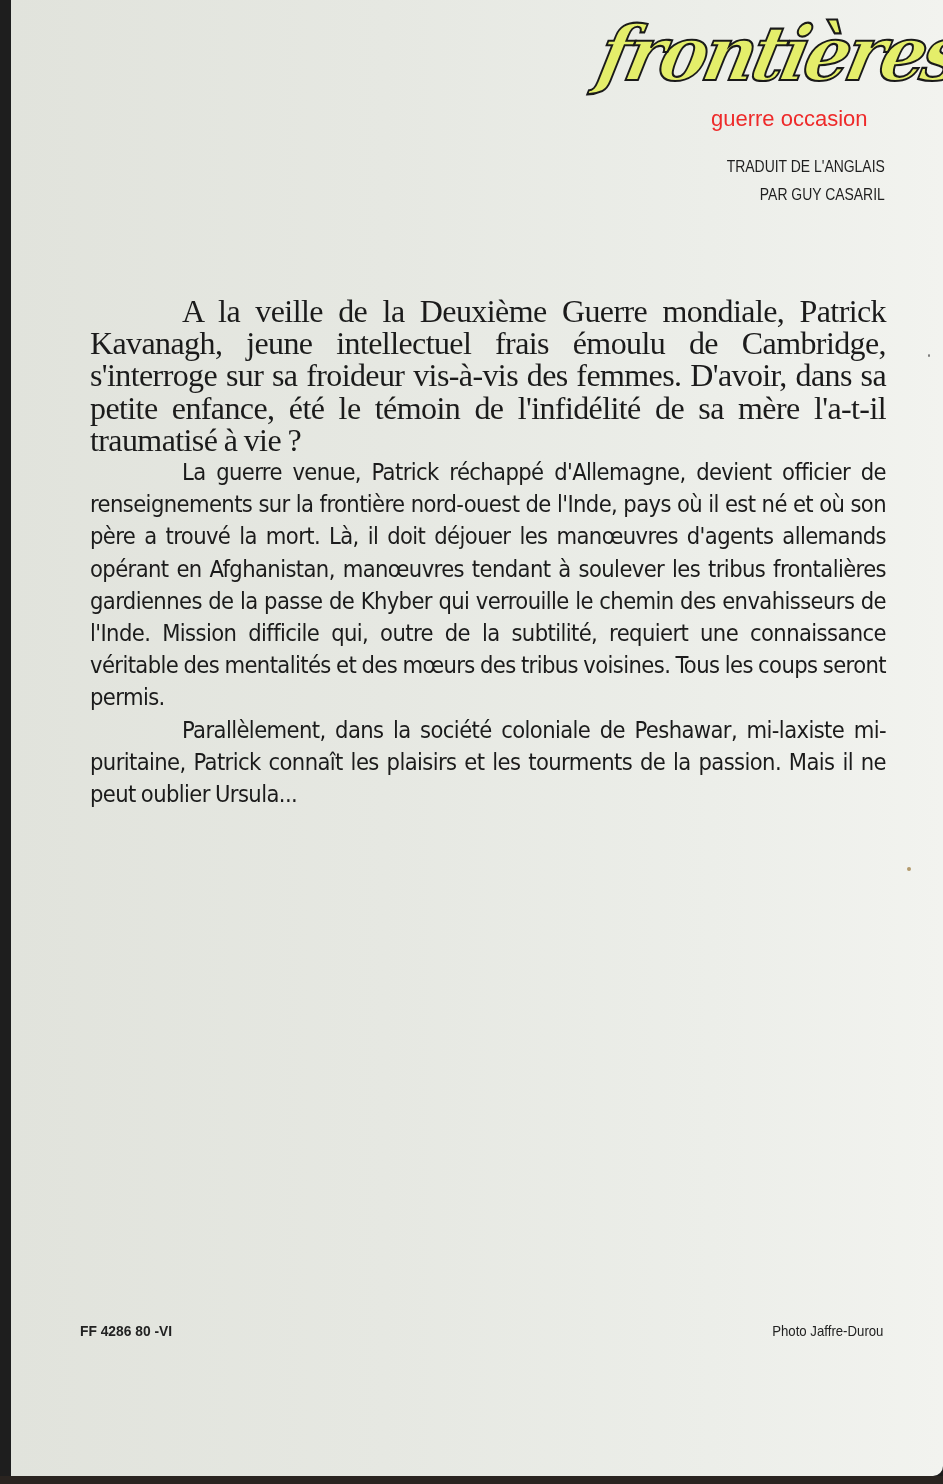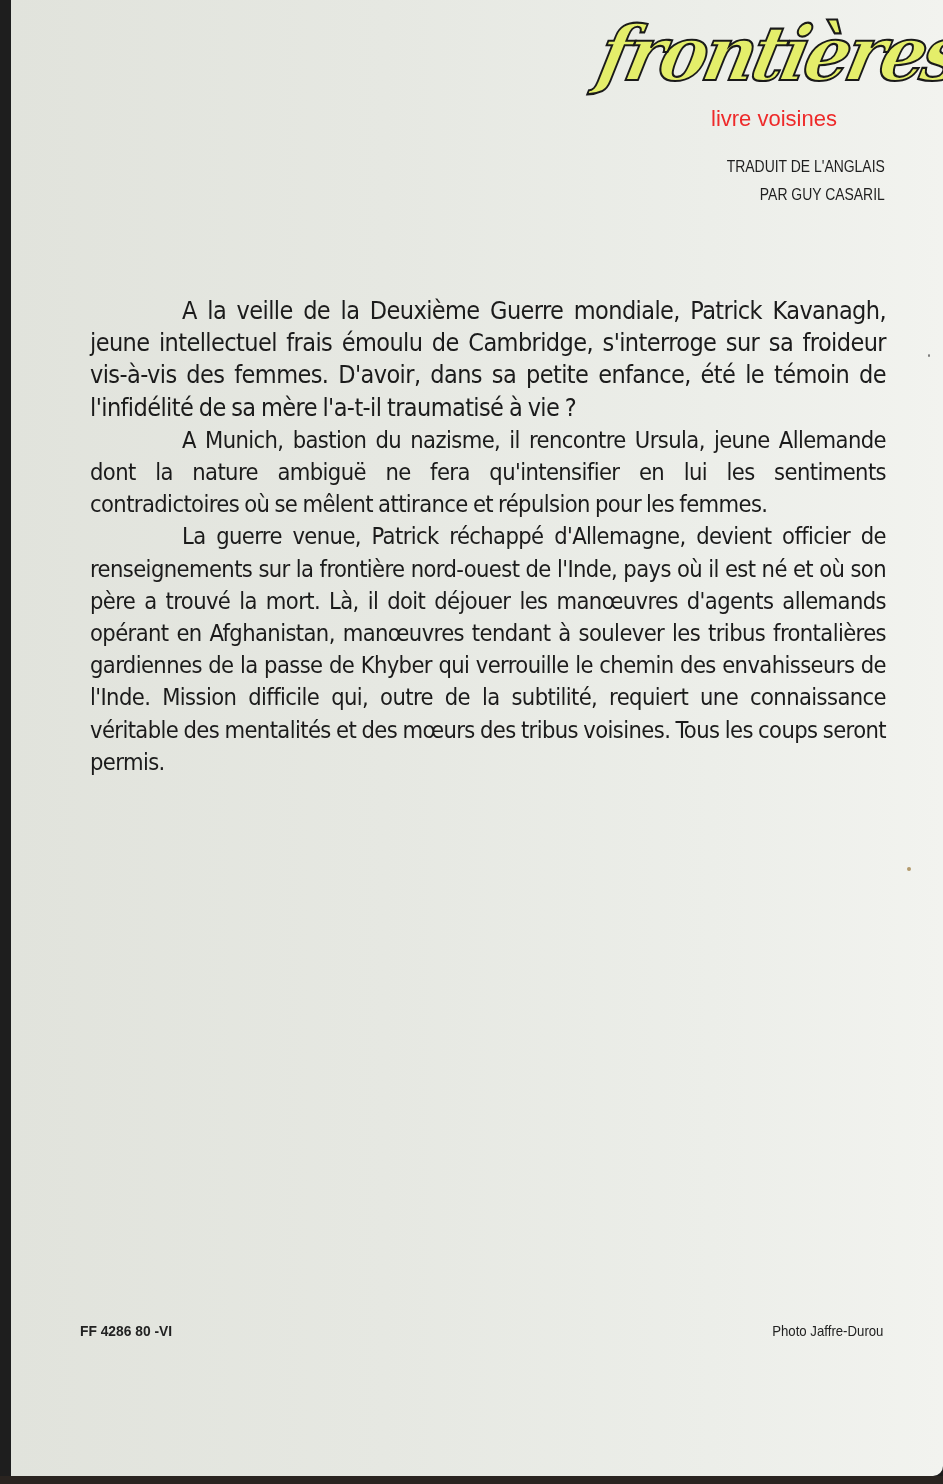--- a/index.html
+++ b/index.html
@@ -146,30 +146,30 @@
 <div class="left-edge"></div>
 <div class="bottom-edge"></div>
 
 <div class="cover">
 </div>
 
 <div class="logo">
   <div class="logo-text">frontières</div>
 </div>
 
-<div class="watermark">livre voisines</div>
+<div class="watermark">guerre occasion</div>
 
 <div class="translator">
   <div>TRADUIT DE L'ANGLAIS</div>
   <div>PAR GUY CASARIL</div>
 </div>
 
 <div class="blurb">
-  <p class="cond" style="font-size: 25px;">A la veille de la Deuxième Guerre mondiale, Patrick Kavanagh, jeune intellectuel frais émoulu de Cambridge, s'interroge sur sa froideur vis-à-vis des femmes. D'avoir, dans sa petite enfance, été le témoin de l'infidélité de sa mère l'a-t-il traumatisé à vie ?</p>
-  <p class="cond" style="font-size: 23.5px;">A Munich, bastion du nazisme, il rencontre Ursula, jeune Allemande dont la nature ambiguë ne fera qu'intensifier en lui les sentiments contradictoires où se mêlent attirance et répulsion pour les femmes.</p>
+  <p class="cond" style="font-size: 32px; font-family: Liberation Serif, serif;">A la veille de la Deuxième Guerre mondiale, Patrick Kavanagh, jeune intellectuel frais émoulu de Cambridge, s'interroge sur sa froideur vis-à-vis des femmes. D'avoir, dans sa petite enfance, été le témoin de l'infidélité de sa mère l'a-t-il traumatisé à vie ?</p>
   <p class="cond" style="font-size: 23.5px;">La guerre venue, Patrick réchappé d'Allemagne, devient officier de renseignements sur la frontière nord-ouest de l'Inde, pays où il est né et où son père a trouvé la mort. Là, il doit déjouer les manœuvres d'agents allemands opérant en Afghanistan, manœuvres tendant à soulever les tribus frontalières gardiennes de la passe de Khyber qui verrouille le chemin des envahisseurs de l'Inde. Mission difficile qui, outre de la subtilité, requiert une connaissance véritable des mentalités et des mœurs des tribus voisines. Tous les coups seront permis.</p>
+  <p class="cond" style="font-size: 23.5px;">Parallèlement, dans la société coloniale de Peshawar, mi-laxiste mi-puritaine, Patrick connaît les plaisirs et les tourments de la passion. Mais il ne peut oublier Ursula...</p>
 </div>
 
 <div class="code">FF 4286 80 -VI</div>
 <div class="credit">Photo Jaffre-Durou</div>
 
 <div class="speck" style="left:907px; top:867px;"></div>
 <div class="speck" style="left:928px; top:354px; width:2px; height:3px; background:#777;"></div>
 
 </body></html>

